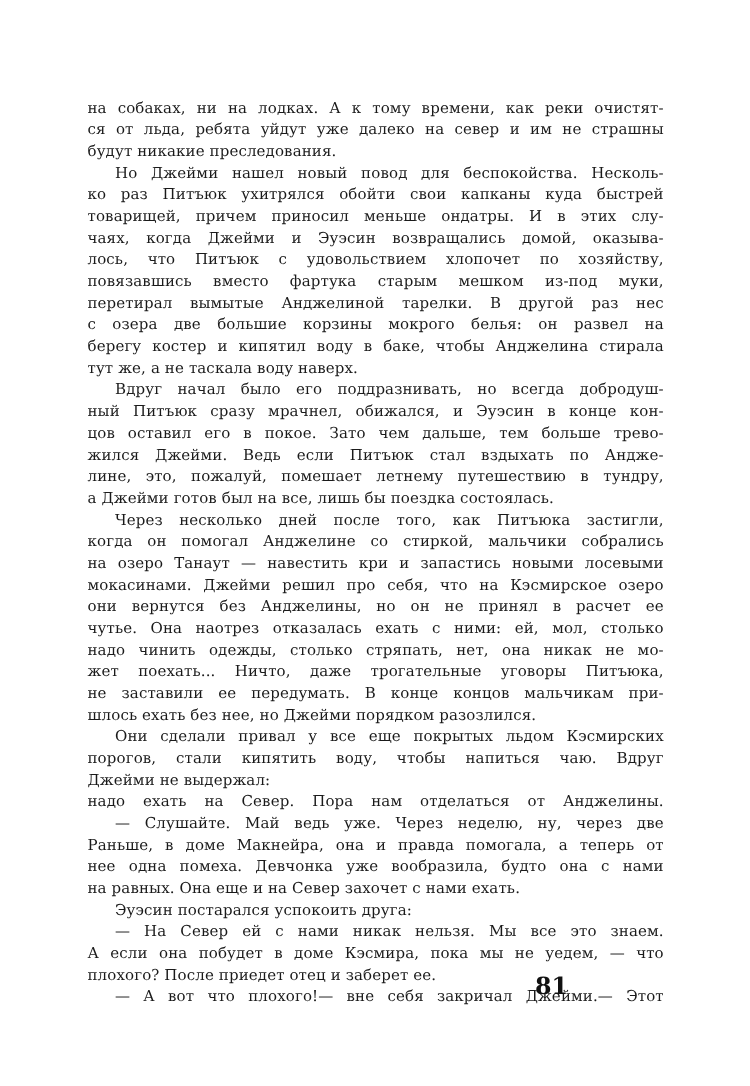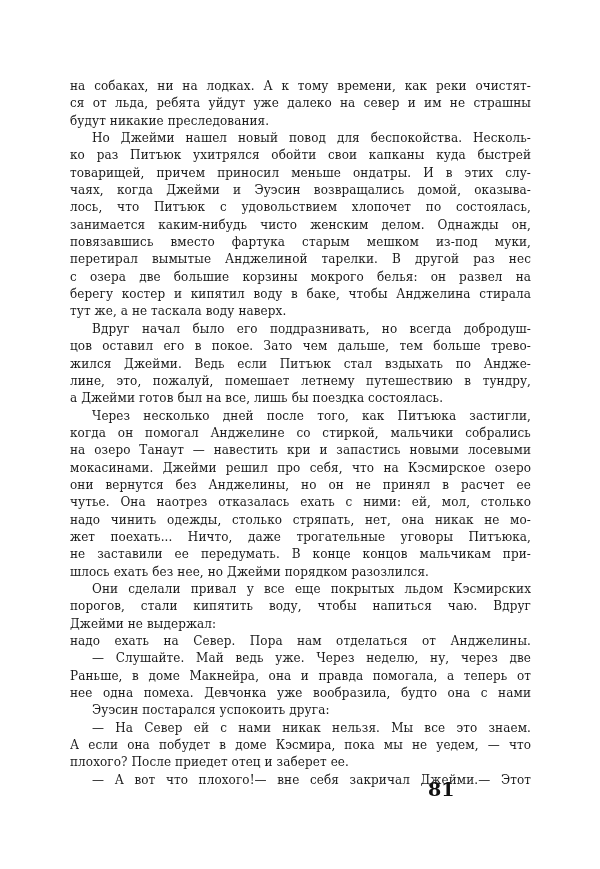--- a/index.html
+++ b/index.html
@@ -39,28 +39,28 @@
 <body>
 
 <div class="page" id="body">
     <span class="line">на собаках, ни на лодках. А к тому времени, как реки очистят-</span>
     <span class="line">ся от льда, ребята уйдут уже далеко на север и им не страшны</span>
     <span class="line last">будут никакие преследования.</span>
     <span class="line indent">Но Джейми нашел новый повод для беспокойства. Несколь-</span>
     <span class="line">ко раз Питъюк ухитрялся обойти свои капканы куда быстрей</span>
     <span class="line">товарищей, причем приносил меньше ондатры. И в этих слу-</span>
     <span class="line">чаях, когда Джейми и Эуэсин возвращались домой, оказыва-</span>
-    <span class="line">лось, что Питъюк с удовольствием хлопочет по состоялась,</span>
-    <span class="line">занимается каким-нибудь чисто женским делом. Однажды он,</span>
+    <span class="line">лось, что Питъюк с удовольствием хлопочет по хозяйству,</span>
     <span class="line">повязавшись вместо фартука старым мешком из-под муки,</span>
     <span class="line">перетирал вымытые Анджелиной тарелки. В другой раз нес</span>
     <span class="line">с озера две большие корзины мокрого белья: он развел на</span>
     <span class="line">берегу костер и кипятил воду в баке, чтобы Анджелина стирала</span>
     <span class="line last">тут же, а не таскала воду наверх.</span>
     <span class="line indent">Вдруг начал было его поддразнивать, но всегда добродуш-</span>
+    <span class="line">ный Питъюк сразу мрачнел, обижался, и Эуэсин в конце кон-</span>
     <span class="line">цов оставил его в покое. Зато чем дальше, тем больше трево-</span>
     <span class="line">жился Джейми. Ведь если Питъюк стал вздыхать по Андже-</span>
     <span class="line">лине, это, пожалуй, помешает летнему путешествию в тундру,</span>
     <span class="line last">а Джейми готов был на все, лишь бы поездка состоялась.</span>
     <span class="line indent">Через несколько дней после того, как Питъюка застигли,</span>
     <span class="line">когда он помогал Анджелине со стиркой, мальчики собрались</span>
     <span class="line">на озеро Танаут — навестить кри и запастись новыми лосевыми</span>
     <span class="line">мокасинами. Джейми решил про себя, что на Кэсмирское озеро</span>
     <span class="line">они вернутся без Анджелины, но он не принял в расчет ее</span>
     <span class="line">чутье. Она наотрез отказалась ехать с ними: ей, мол, столько</span>
@@ -68,19 +68,20 @@
     <span class="line">жет поехать... Ничто, даже трогательные уговоры Питъюка,</span>
     <span class="line">не заставили ее передумать. В конце концов мальчикам при-</span>
     <span class="line last">шлось ехать без нее, но Джейми порядком разозлился.</span>
     <span class="line indent">Они сделали привал у все еще покрытых льдом Кэсмирских</span>
     <span class="line">порогов, стали кипятить воду, чтобы напиться чаю. Вдруг</span>
     <span class="line last">Джейми не выдержал:</span>
     <span class="line">надо ехать на Север. Пора нам отделаться от Анджелины.</span>
     <span class="line indent">— Слушайте. Май ведь уже. Через неделю, ну, через две</span>
     <span class="line">Раньше, в доме Макнейра, она и правда помогала, а теперь от</span>
     <span class="line">нее одна помеха. Девчонка уже вообразила, будто она с нами</span>
+    <span class="line last">на равных. Она еще и на Север захочет с нами ехать.</span>
     <span class="line indent last">Эуэсин постарался успокоить друга:</span>
     <span class="line indent">— На Север ей с нами никак нельзя. Мы все это знаем.</span>
     <span class="line">А если она побудет в доме Кэсмира, пока мы не уедем, — что</span>
     <span class="line last">плохого? После приедет отец и заберет ее.</span>
     <span class="line indent">— А вот что плохого!— вне себя закричал Джейми.— Этот</span>
   </div>
 <div class="pagenum">81</div>
 
 </body></html>

